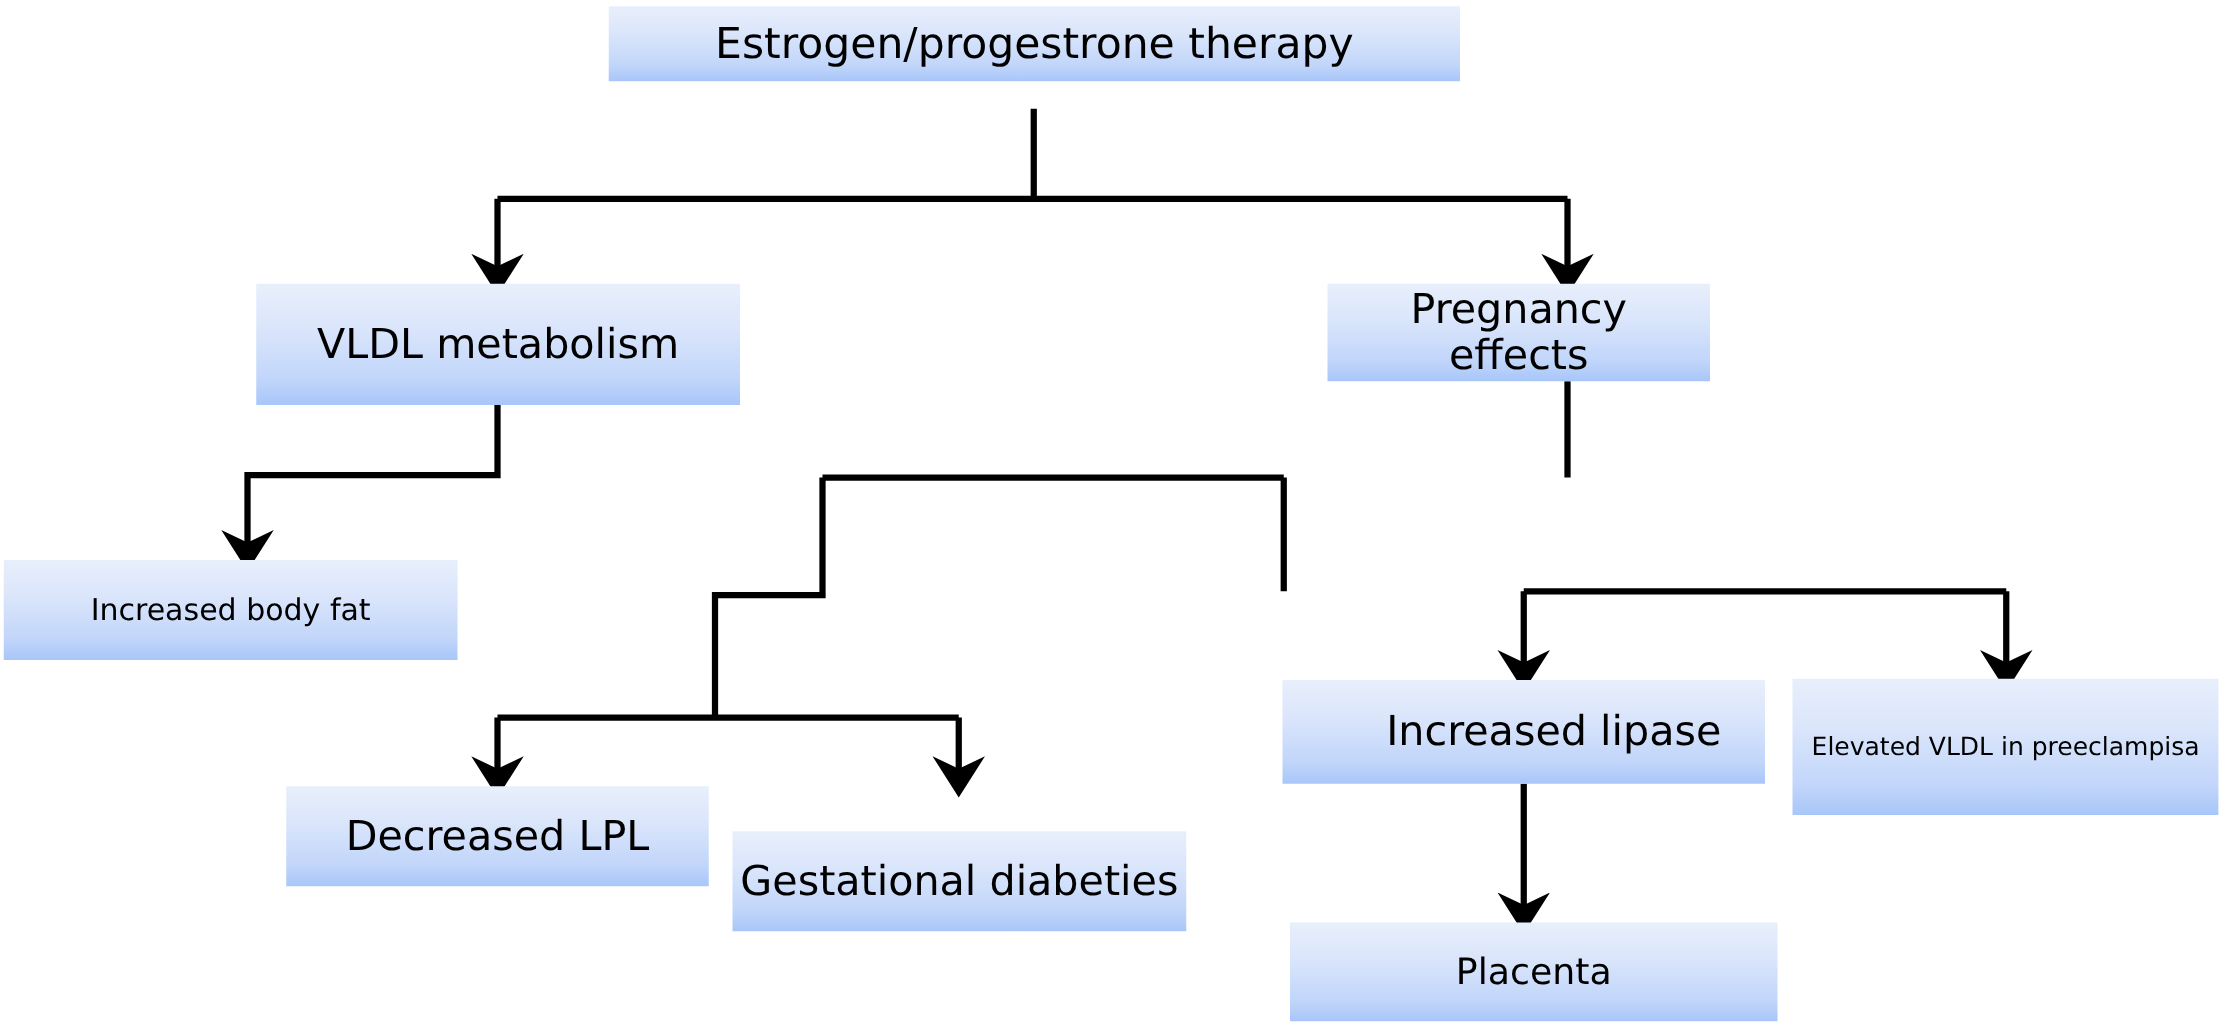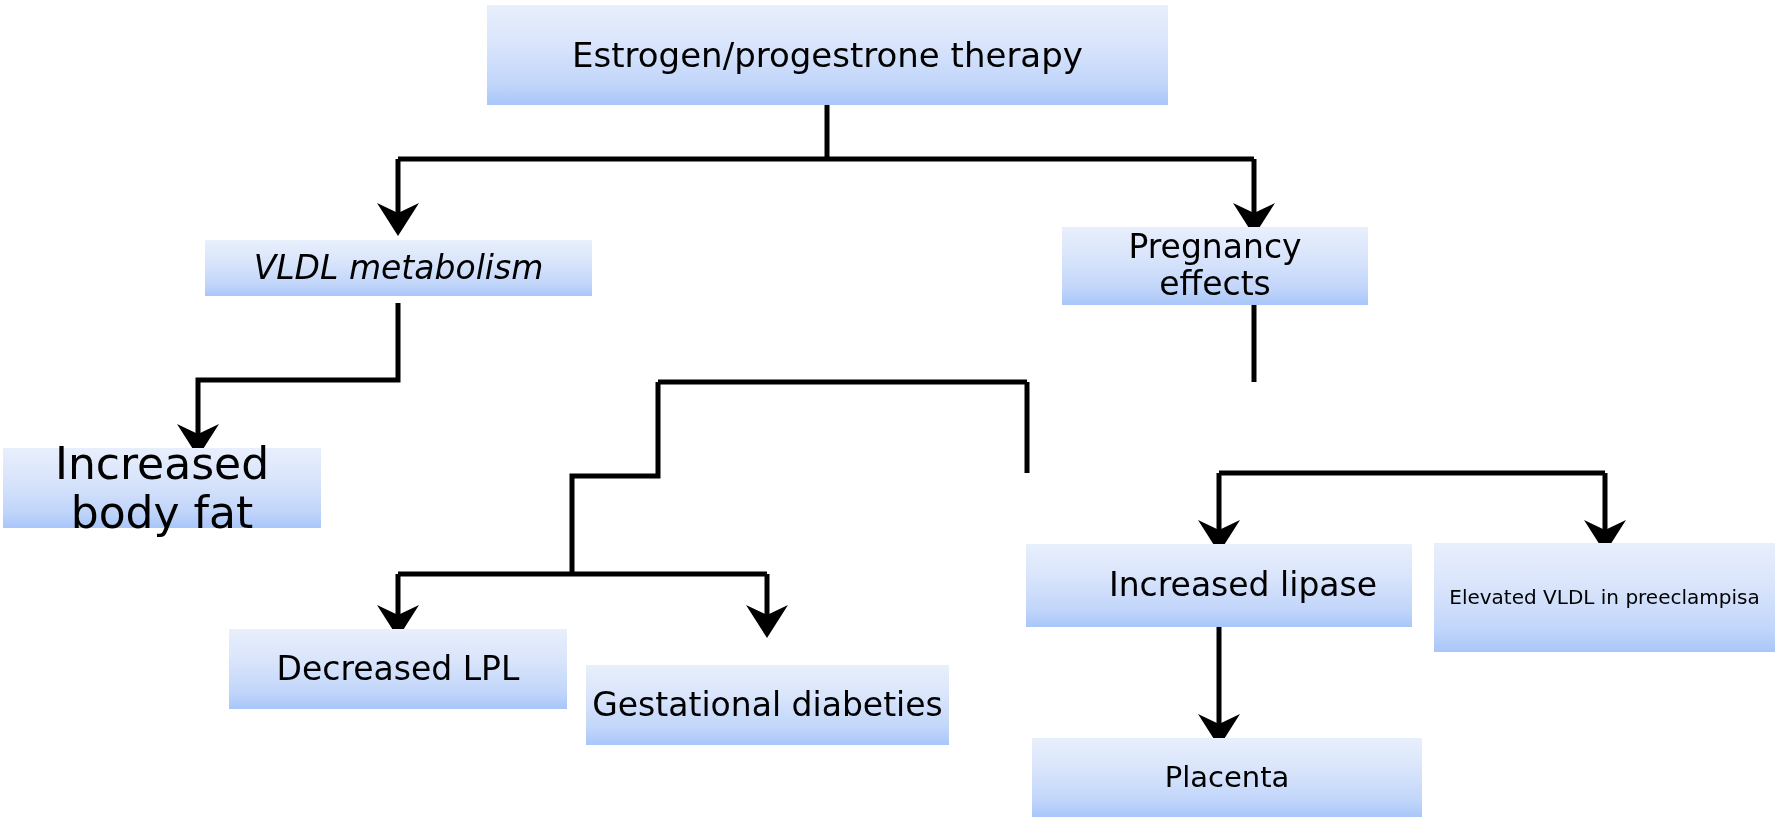--- a/index.html
+++ b/index.html
@@ -82,33 +82,33 @@
       <path d="M 1219 473 L 1605 473"></path>
       <path d="M 1027 473 L 1027 473"></path>
       <path d="M 1219 473 L 1219 536" marker-end="url(#arrowhead)"></path>
       <path d="M 1605 473 L 1605 536" marker-end="url(#arrowhead)"></path>
 
       <path d="M 1219 627 L 1219 730" marker-end="url(#arrowhead)"></path>
 
     </g>
   </svg>
 
-  <div class="node" style="left:487px; top:5px; width:681px; height:100px; font-size:34px;">
+  <div class="node" style="left:487px; top:5px; width:681px; height:60px; font-size:34px;">
     <span>Estrogen/progestrone therapy</span>
   </div>
 
-  <div class="node" style="left:205px; top:240px; width:387px; height:56px; font-size:33px;font-style:italic;">
+  <div class="node" style="left:205px; top:227px; width:387px; height:97px; font-size:33px;">
     <span>VLDL metabolism</span>
   </div>
 
   <div class="node" style="left:1062px; top:227px; width:306px; height:78px; font-size:33px;">
     <span>Pregnancy effects</span>
   </div>
 
-  <div class="node" style="left:3px; top:448px; width:318px; height:80px; font-size:44px;">
+  <div class="node" style="left:3px; top:448px; width:363px; height:80px; font-size:24px;">
     <span>Increased body fat</span>
   </div>
 
   <div class="node" style="left:1026px; top:544px; width:386px; height:83px; font-size:33px;padding-left:48px;">
     <span>Increased lipase</span>
   </div>
 
   <div class="node" style="left:1434px; top:543px; width:341px; height:109px; font-size:20px;">
     <span>Elevated VLDL in preeclampisa</span>
   </div>

